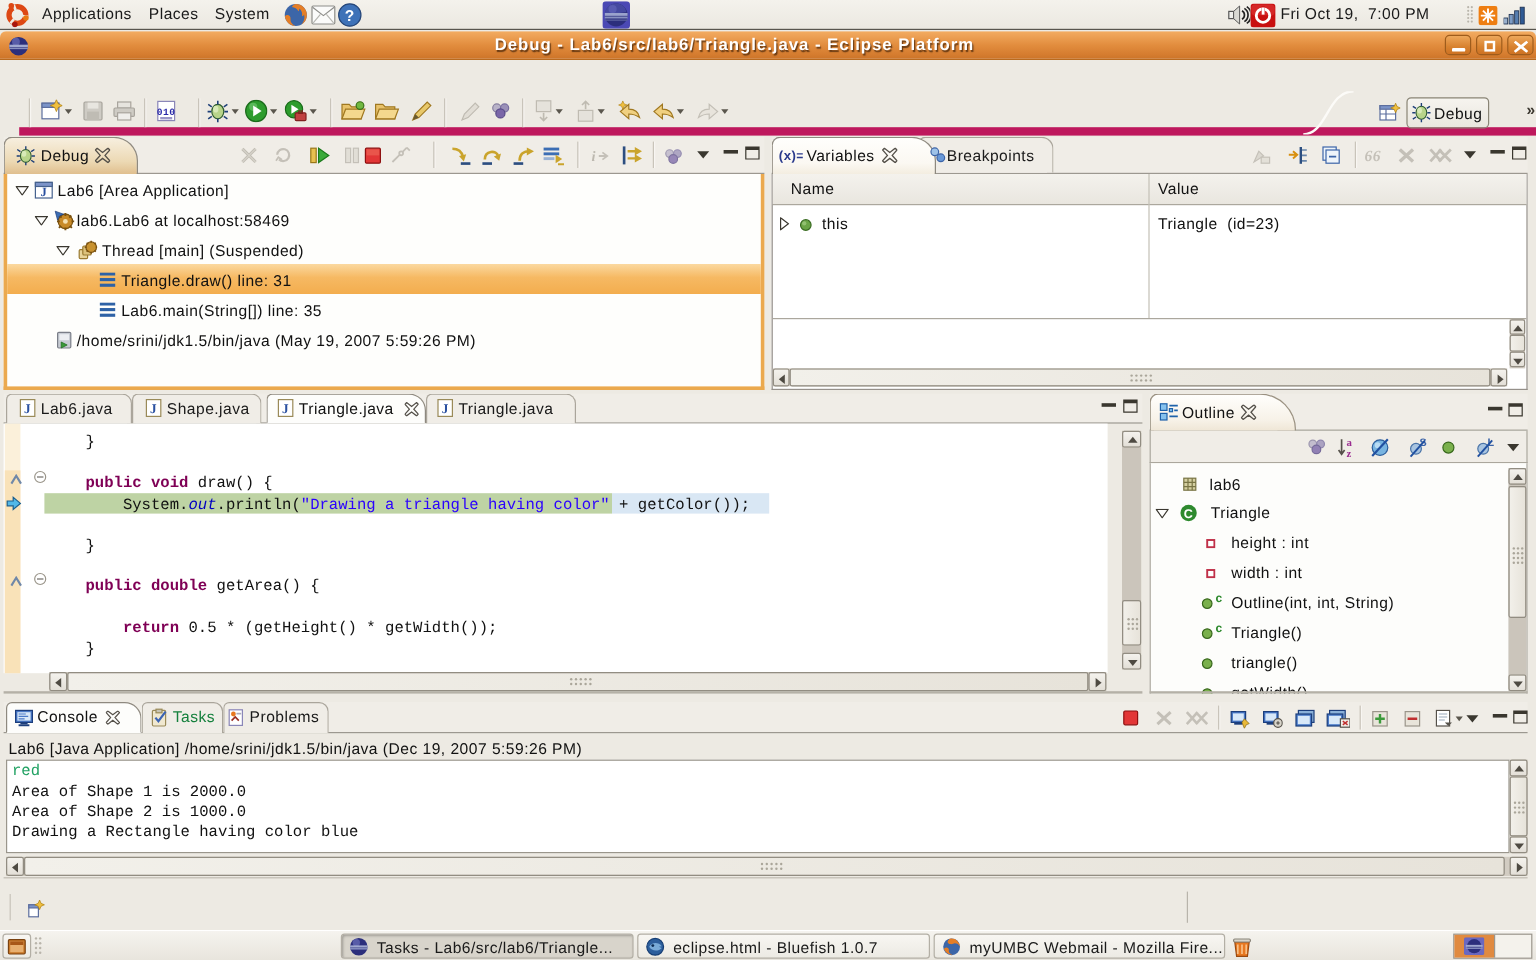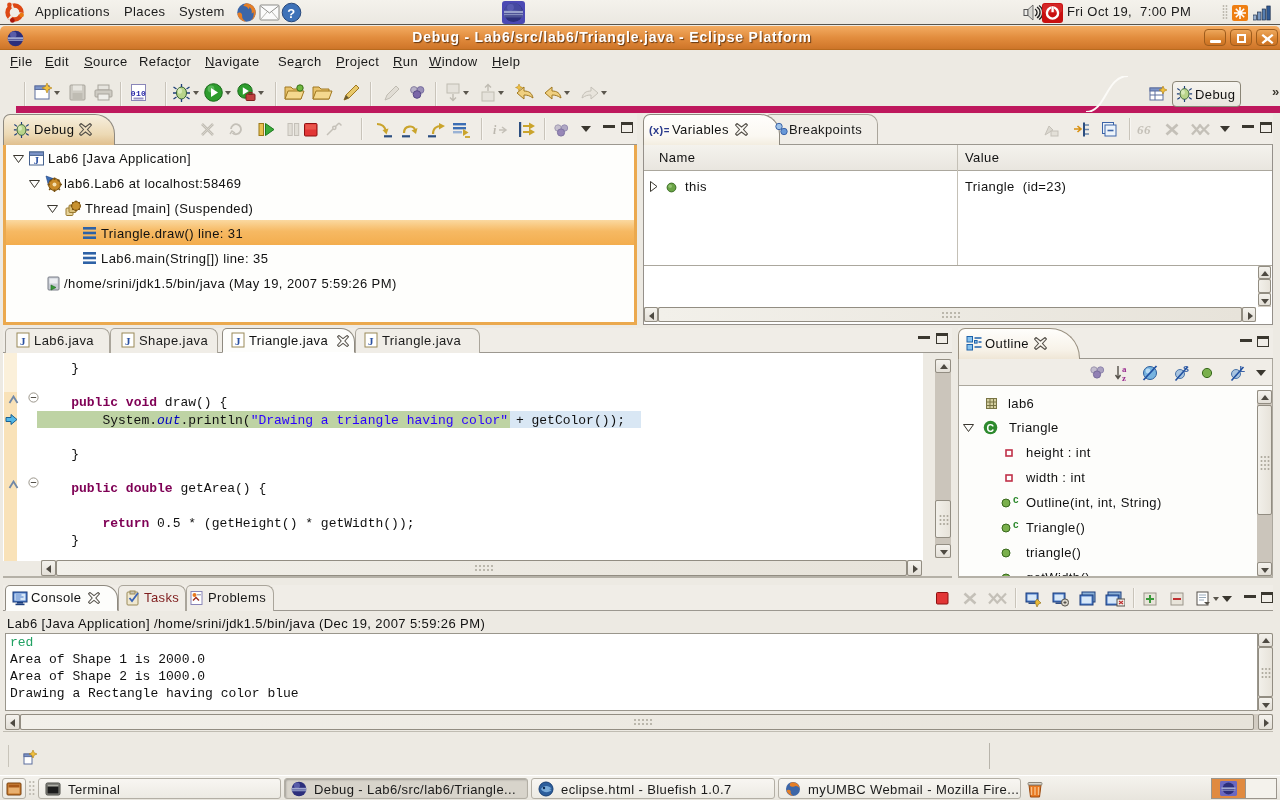--- a/index.html
+++ b/index.html
@@ -130,32 +130,20 @@
  <div class="wbtn p" style="left:1230px">
         <div class="p" style="left:6px;top:4px;width:9px;height:9px;border:2px solid #fff"></div>
       </div>
  <div class="wbtn p" style="left:1256px">
   <svg class="p" style="left:4px;top:3px" width="13" height="12" viewBox="0 0 13 12">
           <path d="M2 1 L6.5 4.5 L11 1 L12.5 2.5 L8.5 6 L12.5 9.5 L11 11 L6.5 7.5 L2 11 L0.5 9.5 L4.5 6 L0.5 2.5 Z" fill="#fff"></path>
         </svg>
  </div>
 </div>
 
-<div id="menubar" class="p">
- <div class="mi p" style="left:10px"><u>F</u>ile</div>
- <div class="mi p" style="left:45px"><u>E</u>dit</div>
- <div class="mi p" style="left:84px"><u>S</u>ource</div>
- <div class="mi p" style="left:139px">Refac<u>t</u>or</div>
- <div class="mi p" style="left:205px"><u>N</u>avigate</div>
- <div class="mi p" style="left:278px">Se<u>a</u>rch</div>
- <div class="mi p" style="left:336px"><u>P</u>roject</div>
- <div class="mi p" style="left:393px"><u>R</u>un</div>
- <div class="mi p" style="left:429px"><u>W</u>indow</div>
- <div class="mi p" style="left:492px"><u>H</u>elp</div>
-</div>
 
 <div id="toolbar" class="p">
  <div class="tsep p" style="left:8px"></div>
  <svg class="p" style="left:18px;top:7px" width="18" height="18" viewBox="0 0 18 18">
   <rect x="1" y="3" width="14" height="13" fill="#fff" stroke="#5c6e9e"></rect>
         <rect x="1" y="3" width="14" height="3.5" fill="#7c94c8" stroke="#5c6e9e"></rect>
   <path d="M13 0 L14.5 3.5 L18 5 L14.5 6.5 L13 10 L11.5 6.5 L8 5 L11.5 3.5 Z" fill="#f0c040" stroke="#b08010" stroke-width=".6"></path>
  </svg>
  <div class="dd p" style="left:38px;top:15px"></div>
  <svg class="p" style="left:53px;top:8px" width="17" height="17" viewBox="0 0 17 17">
@@ -370,21 +358,21 @@
 
  <div class="trow p" style="left:0;top:32px">
         <svg class="p" style="left:10px;top:9px" width="11" height="8" viewBox="0 0 11 8">
           <path d="M0.5 0.5 H10.5 L5.5 7.5 Z" fill="#fdfdfb" stroke="#3a372f"></path>
         </svg>
   <svg class="p" style="left:25px;top:4px" width="17" height="17" viewBox="0 0 17 17">
           <rect x="1.5" y="2" width="14" height="13" fill="#fff" stroke="#46628e"></rect>
           <rect x="1.5" y="2" width="14" height="3.4" fill="#7c94c8" stroke="#46628e"></rect>
           <text x="8.5" y="13.5" font-size="10.5" font-weight="bold" fill="#2a50a0" text-anchor="middle" font-family="Liberation Serif">J</text>
         </svg>
-  <div class="p" style="left:45px">Lab6 [Java Application]</div>
+  <div class="p" style="left:45px">Lab6 [Area Application]</div>
       </div>
  <div class="trow p" style="left:0;top:57px">
         <svg class="p" style="left:26px;top:9px" width="11" height="8" viewBox="0 0 11 8">
           <path d="M0.5 0.5 H10.5 L5.5 7.5 Z" fill="#fdfdfb" stroke="#3a372f"></path>
         </svg>
   <svg class="p" style="left:42px;top:4px" width="17" height="17" viewBox="0 0 17 17">
           <circle cx="9.5" cy="9.5" r="6" fill="#c88a28" stroke="#7a5210"></circle>
           <circle cx="9.5" cy="9.5" r="2" fill="#f4e0b0"></circle>
           <g stroke="#7a5210" stroke-width="1.6">
             <path d="M9.5 2.5 v2.4 M9.5 14.6 v2.4 M2.5 9.5 h2.4 M14.6 9.5 h2.4 M4.6 4.6 l1.7 1.7 M13.2 13.2 l1.7 1.7 M14.4 4.6 l-1.7 1.7 M5.8 13.2 l-1.7 1.7"></path>
@@ -816,21 +804,21 @@
       </svg>
  <div class="p" style="left:28px;top:5px;font-size:13px">Console</div>
  <svg class="p" style="left:85px;top:7px" width="12" height="12" viewBox="0 0 13 13">
         <path d="M2 0.5 L6.5 4 L11 0.5 L12.5 2 L8.5 6.5 L12.5 11 L11 12.5 L6.5 9 L2 12.5 L0.5 11 L4.5 6.5 L0.5 2 Z" fill="none" stroke="#55514a" stroke-width="1.1"></path>
       </svg>
  <svg class="p" style="left:122px;top:5px" width="16" height="16" viewBox="0 0 16 16">
         <rect x="2" y="2" width="11" height="13" rx="1" fill="#f0e8d0" stroke="#9a8a58"></rect>
         <rect x="5" y="1" width="5" height="3" fill="#c8c4b4" stroke="#9a8a58"></rect>
         <path d="M4.5 8 L7 11 L13 3" stroke="#3c64b4" stroke-width="1.8" fill="none"></path>
       </svg>
- <div class="p" style="left:141px;top:5px;font-size:13px;color:#7f1d1d">Tasks</div>
+ <div class="p" style="left:141px;top:5px;font-size:13px;color:#15803d">Tasks</div>
  <svg class="p" style="left:186px;top:5px" width="16" height="16" viewBox="0 0 16 16">
         <rect x="2" y="1.5" width="11" height="13" fill="#fff" stroke="#8a86b8"></rect>
         <circle cx="5.5" cy="5" r="2" fill="#e87820"></circle>
         <path d="M4 10.5 l3-3 3 3" stroke="#9a2c20" stroke-width="1.4" fill="none"></path>
         <rect x="8" y="4" width="4" height="1.4" fill="#aab"></rect>
       </svg>
  <div class="p" style="left:205px;top:5px;font-size:13px;color:#1a1a1a">Problems</div>
 
  <svg class="p" style="left:932px;top:6px" width="15" height="15" viewBox="0 0 15 15">
         <rect x="1.5" y="1.5" width="11.5" height="11.5" rx="1" fill="#e23636" stroke="#8e1010"></rect>
@@ -974,36 +962,28 @@
           <circle cx="2" cy="2" r="1"></circle>
           <circle cx="5.5" cy="2" r="1"></circle>
           <circle cx="2" cy="6" r="1"></circle>
           <circle cx="5.5" cy="6" r="1"></circle>
           <circle cx="2" cy="10" r="1"></circle>
           <circle cx="5.5" cy="10" r="1"></circle>
           <circle cx="2" cy="14" r="1"></circle>
           <circle cx="5.5" cy="14" r="1"></circle>
         </g>
       </svg>
- <div class="tkbtn p" style="left:38px;width:243px">
-  <svg class="p" style="left:6px;top:2px" width="16" height="16" viewBox="0 0 16 16">
-          <rect x="1" y="2" width="14" height="12" rx="1.5" fill="#8a8a84" stroke="#4a4a44"></rect>
-          <rect x="2.5" y="3.5" width="11" height="9" fill="#1c1c1c"></rect>
-          <rect x="2.5" y="3.5" width="11" height="2" fill="#b0b0a8"></rect>
-        </svg>
-  <div class="p" style="left:29px;top:1px">Terminal</div>
- </div>
  <div class="tkbtn p" style="left:284px;width:244px;background:#d8d4cb;box-shadow:inset 1px 1px 2px rgba(0,0,0,.25)">
   <svg class="p" style="left:6px;top:2px" width="16" height="16" viewBox="0 0 23 23">
           <circle cx="11.5" cy="11.5" r="10.5" fill="#2c2f7c"></circle>
           <circle cx="8.5" cy="6.5" r="4.4" fill="#585ca8"></circle>
           <rect x="1" y="9.8" width="21" height="2.6" fill="#a0a8d0"></rect>
           <rect x="1" y="13" width="21" height="1.8" fill="#8890c0"></rect>
         </svg>
-  <div class="p" style="left:29px;top:1px">Debug - Lab6/src/lab6/Triangle...</div>
+  <div class="p" style="left:29px;top:1px">Tasks - Lab6/src/lab6/Triangle...</div>
  </div>
  <div class="tkbtn p" style="left:531px;width:244px">
   <svg class="p" style="left:6px;top:2px" width="16" height="16" viewBox="0 0 16 16">
           <circle cx="8" cy="8" r="7" fill="#2c5e9c"></circle>
           <circle cx="8" cy="8" r="7" fill="none" stroke="#163e74"></circle>
           <path d="M3 8 C5 4 11 4 13.5 7.5 L11 8 L13.5 9 C11 12 5 12 3 8 Z" fill="#78aad8"></path>
           <circle cx="6" cy="7" r="1.2" fill="#0c2c54"></circle>
         </svg>
   <div class="p" style="left:29px;top:1px">eclipse.html - Bluefish 1.0.7</div>
  </div>

